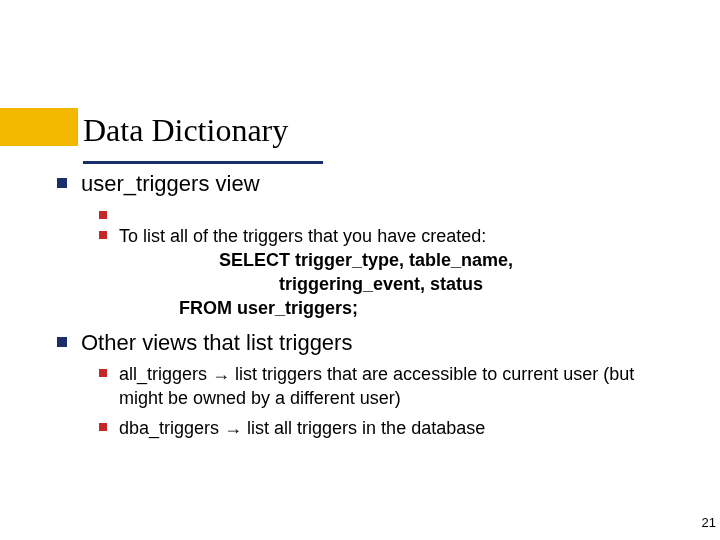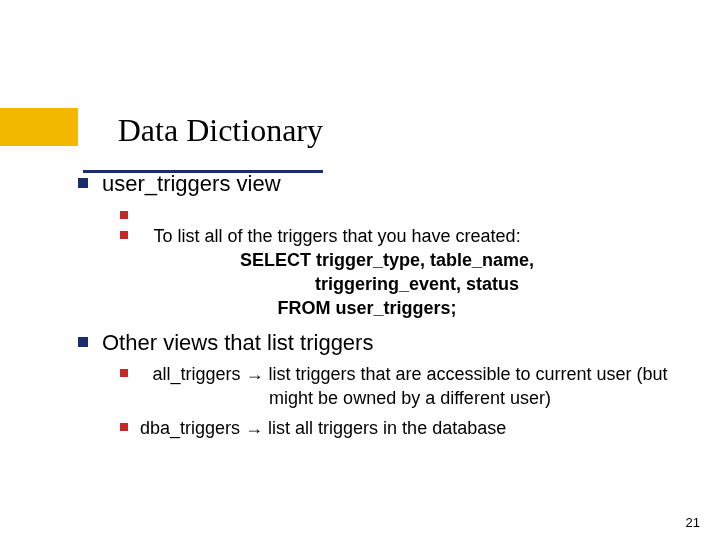--- a/index.html
+++ b/index.html
@@ -23,34 +23,32 @@
   .title-block {
     position: absolute;
     top: 112px;
     left: 83px;
     z-index: 1;
   }
   .title-text {
     font-family: "Times New Roman", Times, serif;
     font-size: 32px;
     color: #000;
-    padding-bottom: 21px;
-    text-align: right;
+    padding-bottom: 12px;
   }
   .title-underline {
     height: 3px;
     width: 240px;
     background: #1a2e6b;
   }
   .content {
     position: absolute;
     top: 170px;
-    left: 78px;
+    left: 57px;
     right: 40px;
-    text-align: center;
   }
   .l1 {
     display: flex;
     align-items: flex-start;
     margin-bottom: 6px;
   }
   .l1 .bullet {
     width: 10px;
     height: 10px;
     background: #1a2e6b;
@@ -90,21 +88,21 @@
     font-size: 18px;
     line-height: 1.35;
     font-weight: bold;
   }
   .code-line-indent {
     margin-left: 60px;
   }
   .page-num {
     position: absolute;
     bottom: 10px;
-    right: 20px;
+    right: 4px;
     font-size: 13px;
     color: #000;
   }
   .arrow { display: inline; }
 </style>
 </head>
 <body>
 
 <div class="accent-bar"></div>
 

